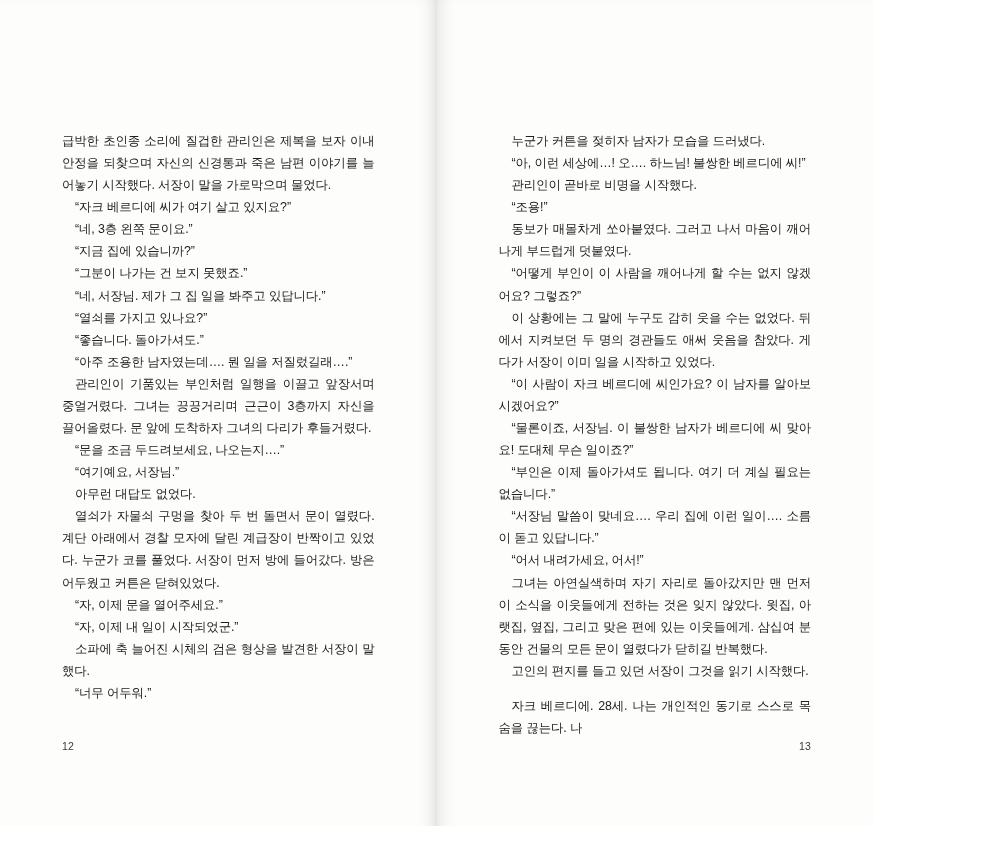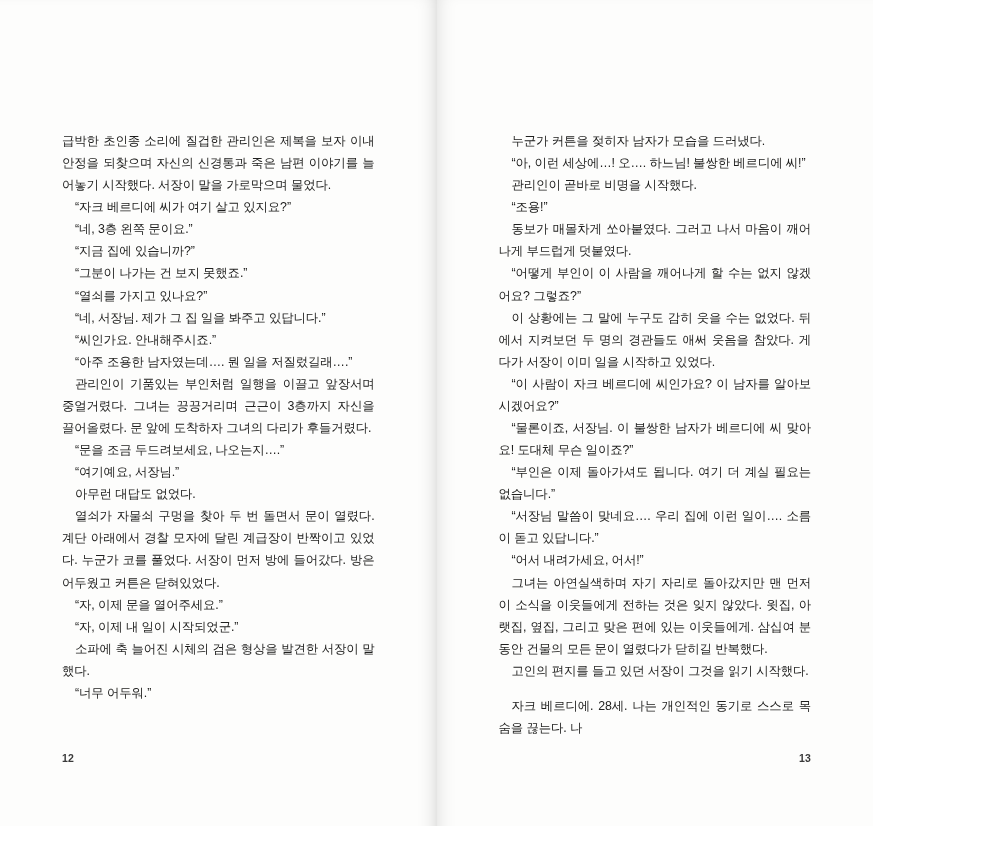--- a/index.html
+++ b/index.html
@@ -59,25 +59,24 @@
     text-indent: 1.05em;
   }
   .p-noindent {
     text-indent: 0;
   }
   .p-gap {
     margin-top: 13px !important;
   }
   .folio {
     position: absolute;
-    bottom: 84px;
+    bottom: 96px;
     font-size: 10.5px;
     color: #3a3a3a;
     letter-spacing: 0.2px;
-    font-weight: bold;
   }
   .folio-left { left: 62px; }
   .folio-right { right: 62px; text-align: right; }
   .page-shadow-bottom {
     position: absolute;
     left: 0;
     right: 0;
     bottom: 0;
     height: 22px;
     background: #ffffff;
@@ -88,23 +87,23 @@
 
 <div class="book">
 
   <div class="page page-left">
     <div class="text-block">
       <p class="p-noindent">급박한 초인종 소리에 질겁한 관리인은 제복을 보자 이내 안정을 되찾으며 자신의 신경통과 죽은 남편 이야기를 늘어놓기 시작했다. 서장이 말을 가로막으며 물었다.</p>
       <p class="p-indent">“자크 베르디에 씨가 여기 살고 있지요?”</p>
       <p class="p-indent">“네, 3층 왼쪽 문이요.”</p>
       <p class="p-indent">“지금 집에 있습니까?”</p>
       <p class="p-indent">“그분이 나가는 건 보지 못했죠.”</p>
+      <p class="p-indent">“네, 서장님. 제가 그 집 일을 봐주고 있답니다.”</p>
       <p class="p-indent">“열쇠를 가지고 있나요?”</p>
-      <p class="p-indent">“네, 서장님. 제가 그 집 일을 봐주고 있답니다.”</p>
-      <p class="p-indent">“씨인가요. 안내해주시죠.”</p>
+      <p class="p-indent">“좋습니다. 돌아가셔도.”</p>
       <p class="p-indent">“아주 조용한 남자였는데…. 뭔 일을 저질렀길래….”</p>
       <p class="p-indent">관리인이 기품있는 부인처럼 일행을 이끌고 앞장서며 중얼거렸다. 그녀는 끙끙거리며 근근이 3층까지 자신을 끌어올렸다. 문 앞에 도착하자 그녀의 다리가 후들거렸다.</p>
       <p class="p-indent">“문을 조금 두드려보세요, 나오는지….”</p>
       <p class="p-indent">“여기예요, 서장님.”</p>
       <p class="p-indent">아무런 대답도 없었다.</p>
       <p class="p-indent">열쇠가 자물쇠 구멍을 찾아 두 번 돌면서 문이 열렸다. 계단 아래에서 경찰 모자에 달린 계급장이 반짝이고 있었다. 누군가 코를 풀었다. 서장이 먼저 방에 들어갔다. 방은 어두웠고 커튼은 닫혀있었다.</p>
       <p class="p-indent">“자, 이제 문을 열어주세요.”</p>
       <p class="p-indent">“자, 이제 내 일이 시작되었군.”</p>
       <p class="p-indent">소파에 축 늘어진 시체의 검은 형상을 발견한 서장이 말했다.</p>
       <p class="p-indent">“너무 어두워.”</p>

